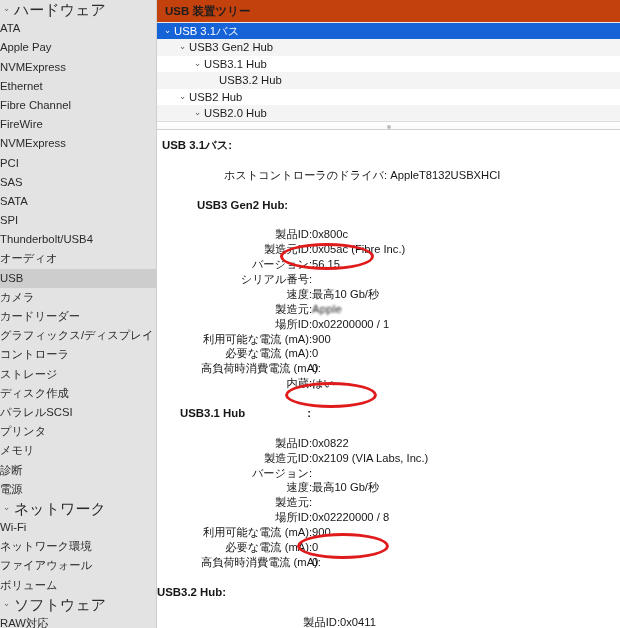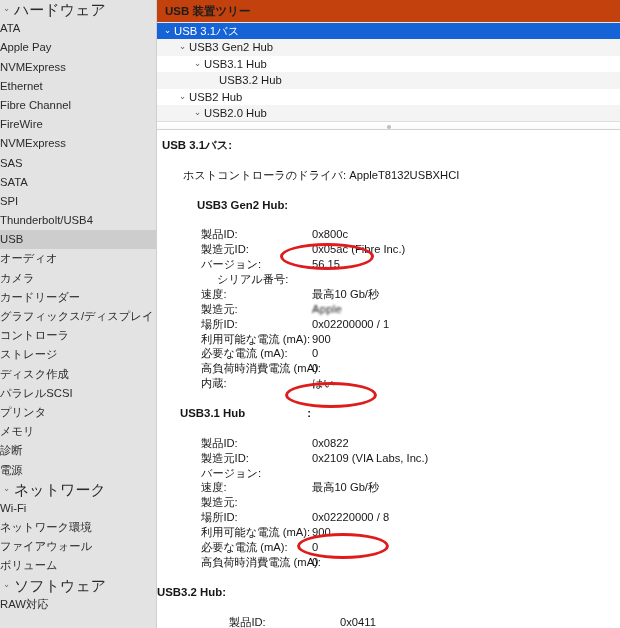--- a/index.html
+++ b/index.html
@@ -125,29 +125,29 @@
     font-size: 11.2px;
     color: #161616;
     white-space: nowrap;
     line-height: 14.9px;
     height: 14.9px;
   }
   .d-title {
     font-weight: bold;
     font-size: 11.4px;
   }
-  .kv { display: flex; }
+  .kv { display: flex; text-align: right; }
   .kv .k { color: #161616; }
   .kv .v { color: #161616; }
   .blank { height: 14.9px; }
   .half { height: 8px; }
 
   
   .lv0 { padding-left: 5px; }
-  .lv1 { padding-left: 26px; }
+  .lv1 { padding-left: 26px; margin-left: 41px; }
 
   .kcol { display: inline-block; }
   .kcol-a { width: 111px; }
 
   .obscured {
     display: inline-block;
     color: #c8c8c8;
     filter: blur(0.9px);
     letter-spacing: 0.3px;
   }
@@ -190,36 +190,39 @@
         <div class="side-row child">
           <span>Fibre Channel</span>
         </div>
         <div class="side-row child">
           <span>FireWire</span>
         </div>
         <div class="side-row child">
           <span>NVMExpress</span>
         </div>
         <div class="side-row child">
+          <span>PCI</span>
+        </div>
+        <div class="side-row child">
           <span>SAS</span>
         </div>
         <div class="side-row child">
           <span>SATA</span>
         </div>
         <div class="side-row child">
           <span>SPI</span>
         </div>
         <div class="side-row child">
           <span>Thunderbolt/USB4</span>
+        </div>
+        <div class="side-row child">
+          <span>オーディオ</span>
         </div>
         <div class="side-row child selected">
           <span>USB</span>
-        </div>
-        <div class="side-row child">
-          <span>オーディオ</span>
         </div>
         <div class="side-row child">
           <span>カメラ</span>
         </div>
         <div class="side-row child">
           <span>カードリーダー</span>
         </div>
         <div class="side-row child">
           <span>グラフィックス/ディスプレイ</span>
         </div>
@@ -327,21 +330,21 @@
             <span class="v">0x800c</span>
           </div>
           <div class="d-line kv" style="padding-left: 44px;">
             <span class="k kcol kcol-a">製造元ID:</span>
             <span class="v">0x05ac (Fibre Inc.)</span>
           </div>
           <div class="d-line kv" style="padding-left: 44px;">
             <span class="k kcol kcol-a">バージョン:</span>
             <span class="v">56.15</span>
           </div>
-          <div class="d-line kv" style="padding-left: 44px; margin-left: 16px;">
+          <div class="d-line kv" style="padding-left: 44px;">
             <span class="k kcol kcol-a">シリアル番号:</span>
             <span class="v obscured"></span>
           </div>
           <div class="d-line kv" style="padding-left: 44px;">
             <span class="k kcol kcol-a">速度:</span>
             <span class="v">最高10 Gb/秒</span>
           </div>
           <div class="d-line kv" style="padding-left: 44px;">
             <span class="k kcol kcol-a">製造元:</span>
             <span class="v obscured">Apple</span>

